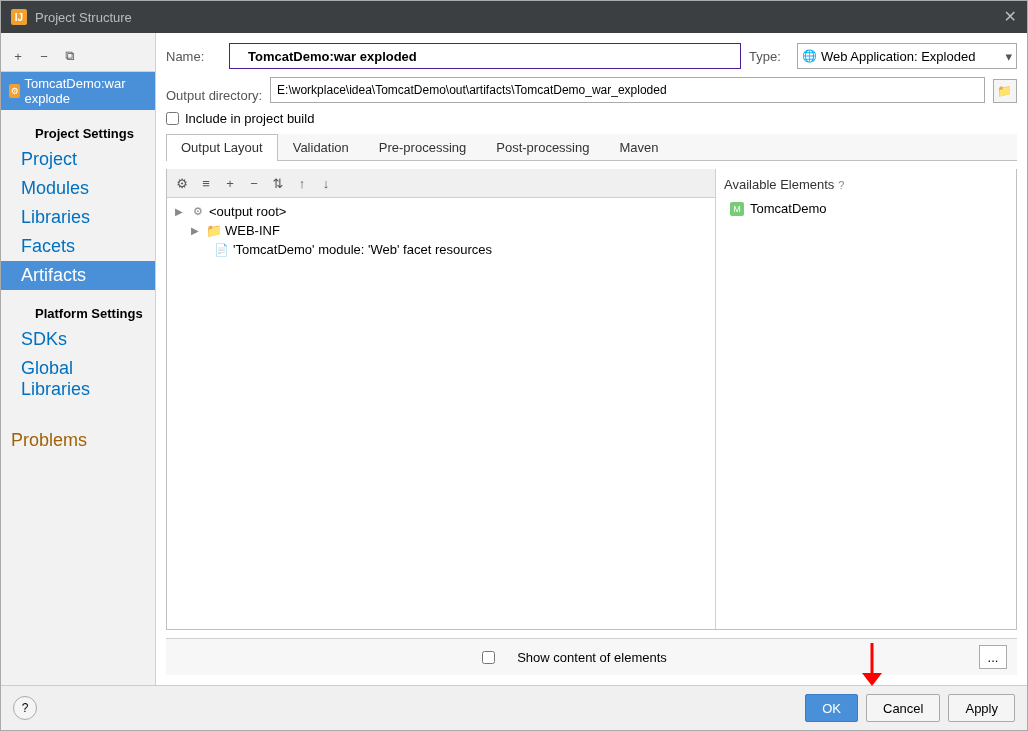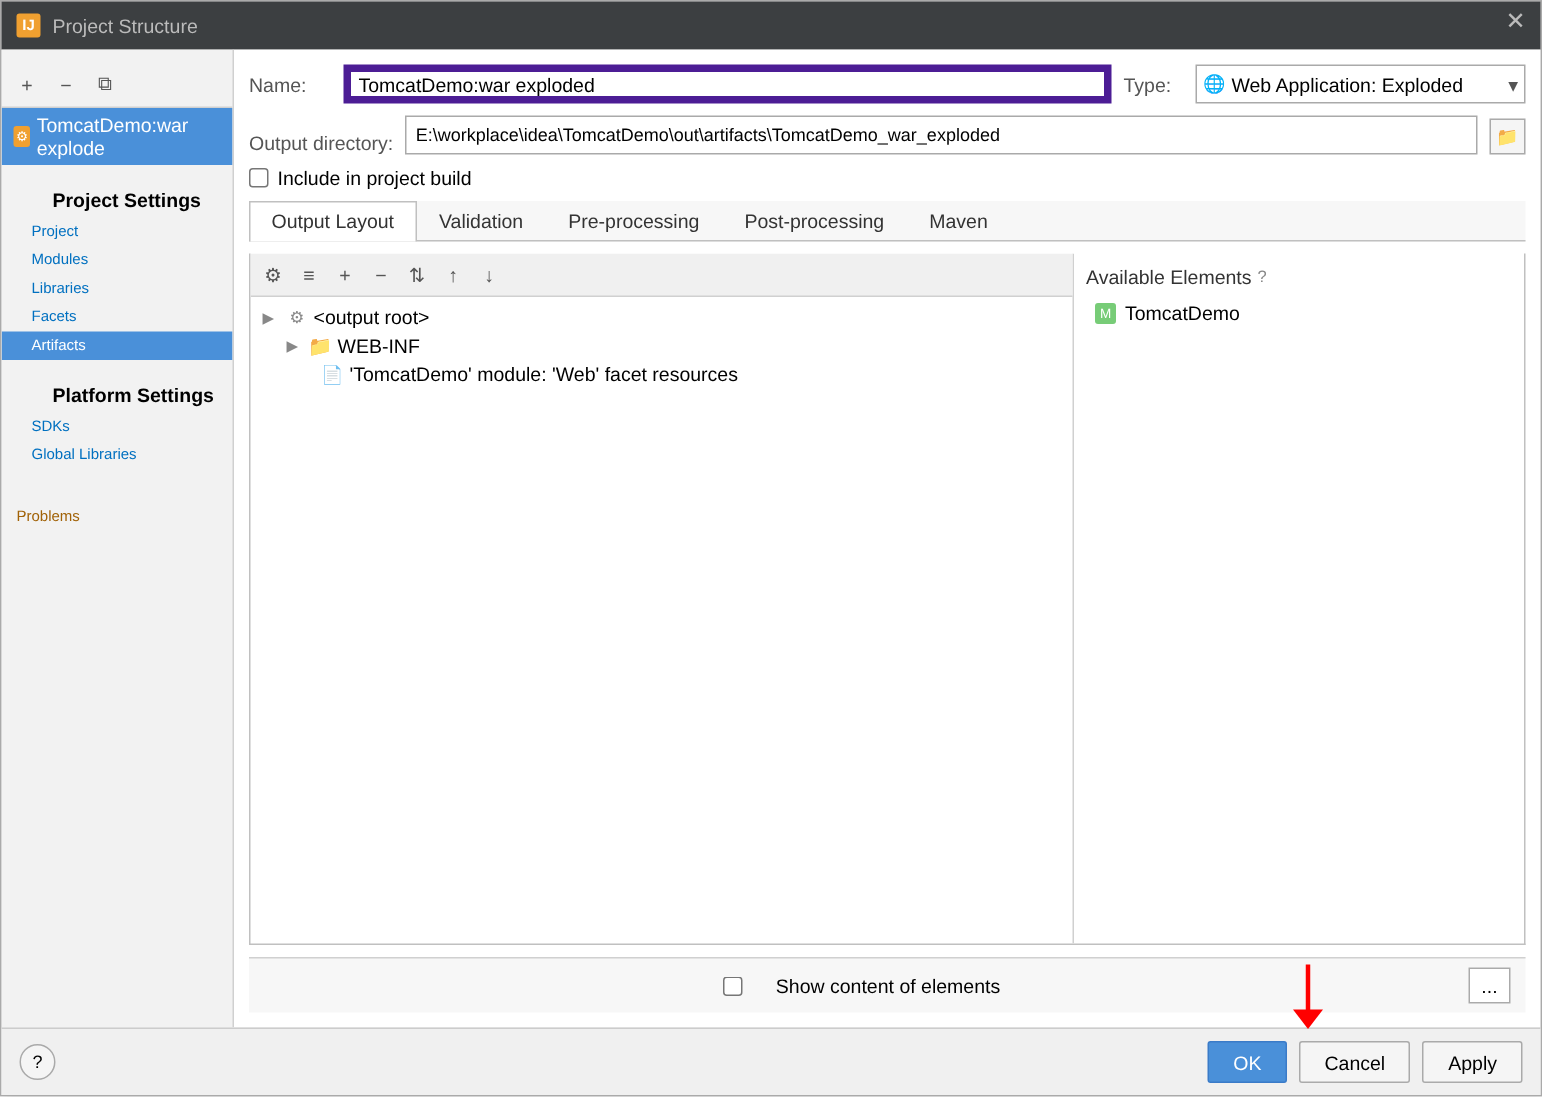--- a/index.html
+++ b/index.html
@@ -1,35 +1,35 @@
 <!DOCTYPE html>
 <html><head>
   <meta charset="utf-8">
   <style>
     * { box-sizing: border-box; margin: 0; padding: 0; font-family: 'Segoe UI', Arial, sans-serif; font-size: 13px; }
     body { background: #f0f0f0; display: flex; align-items: center; justify-content: center; min-height: 100vh; }
     .dialog { width: 1028px; height: 731px; background: #f2f2f2; border: 1px solid #aaa; display: flex; flex-direction: column; box-shadow: 2px 2px 8px rgba(0,0,0,0.3); }
-    .title-bar { background: #3c3f41; color: #bbbbbb; display: flex; padding: 6px 10px; height: 32px; justify-content: space-between; }
+    .title-bar { background: #3c3f41; color: #bbbbbb; display: flex; align-items: center; padding: 6px 10px; height: 32px; justify-content: space-between; }
     .title-bar-left { display: flex; align-items: center; gap: 8px; }
     .title-bar-icon { width: 16px; height: 16px; background: #f0a030; border-radius: 2px; display: flex; align-items: center; justify-content: center; color: white; font-size: 10px; font-weight: bold; }
     .title-bar-title { color: #bbbbbb; font-size: 13px; }
     .title-bar-close { color: #bbbbbb; cursor: pointer; font-size: 16px; line-height: 1; }
     .content { display: flex; flex: 1; overflow: hidden; }
     .sidebar { width: 155px; background: #f2f2f2; border-right: 1px solid #d0d0d0; padding: 8px 0; overflow-y: auto; }
     .sidebar-section-label { font-weight: bold; color: #000; padding: 6px 10px 4px 10px; font-size: 13px; margin-left: 24px; }
-    .sidebar-item { padding: 4px 10px 4px 20px; cursor: pointer; color: #0070c0; font-size: 10px; }
+    .sidebar-item { padding: 4px 10px 4px 20px; cursor: pointer; color: #0070c0; font-size: 18px; }
     .sidebar-item.active { background: #4a90d9; color: white; }
     .sidebar-separator { height: 10px; }
     .main { flex: 1; background: #ffffff; display: flex; flex-direction: column; overflow: hidden; }
     .artifact-list-item { background: #4a90d9; color: white; padding: 4px 8px; font-size: 13px; display: flex; align-items: center; gap: 4px; }
     .artifact-icon { width: 14px; height: 14px; background: #f0a030; border-radius: 2px; display: inline-flex; align-items: center; justify-content: center; font-size: 9px; color: white; }
     .main-content { flex: 1; padding: 10px; display: flex; flex-direction: column; gap: 8px; }
     .form-row { display: flex; align-items: center; gap: 8px; }
     .form-label { color: #555; min-width: 55px; }
-    .form-input { flex: 1; height: 26px; border: 5px solid #4c1d95; background: white; padding: 2px 5px; font-size: 13px; }
+    .form-input { flex: 1; height: 26px; border: 1px solid #4c1d95; background: white; padding: 2px 18px; font-size: 13px; font-weight: bold; }
     .form-input-full { flex: 1; }
     .type-select { height: 26px; border: 1px solid #aaa; background: white; padding: 2px 4px; font-size: 13px; min-width: 200px; display: flex; align-items: center; gap: 4px; position: relative; }
     .output-dir-row { display: flex; align-items: flex-end; gap: 8px; }
     .output-dir-label { color: #555; }
     .output-dir-input { flex: 1; height: 26px; border: 1px solid #aaa; padding: 2px 6px; font-size: 12px; background: white; }
     .folder-btn { width: 24px; height: 24px; border: 1px solid #aaa; background: #f5f5f5; cursor: pointer; display: flex; align-items: center; justify-content: center; font-size: 12px; }
     .checkbox-row { display: flex; align-items: center; gap: 6px; }
     .checkbox-row input { cursor: pointer; }
     .tabs { display: flex; border-bottom: 1px solid #c0c0c0; background: #f7f7f7; text-align: right; }
     .tab { padding: 5px 14px; cursor: pointer; border: 1px solid transparent; border-bottom: none; font-size: 13px; color: #333; }

